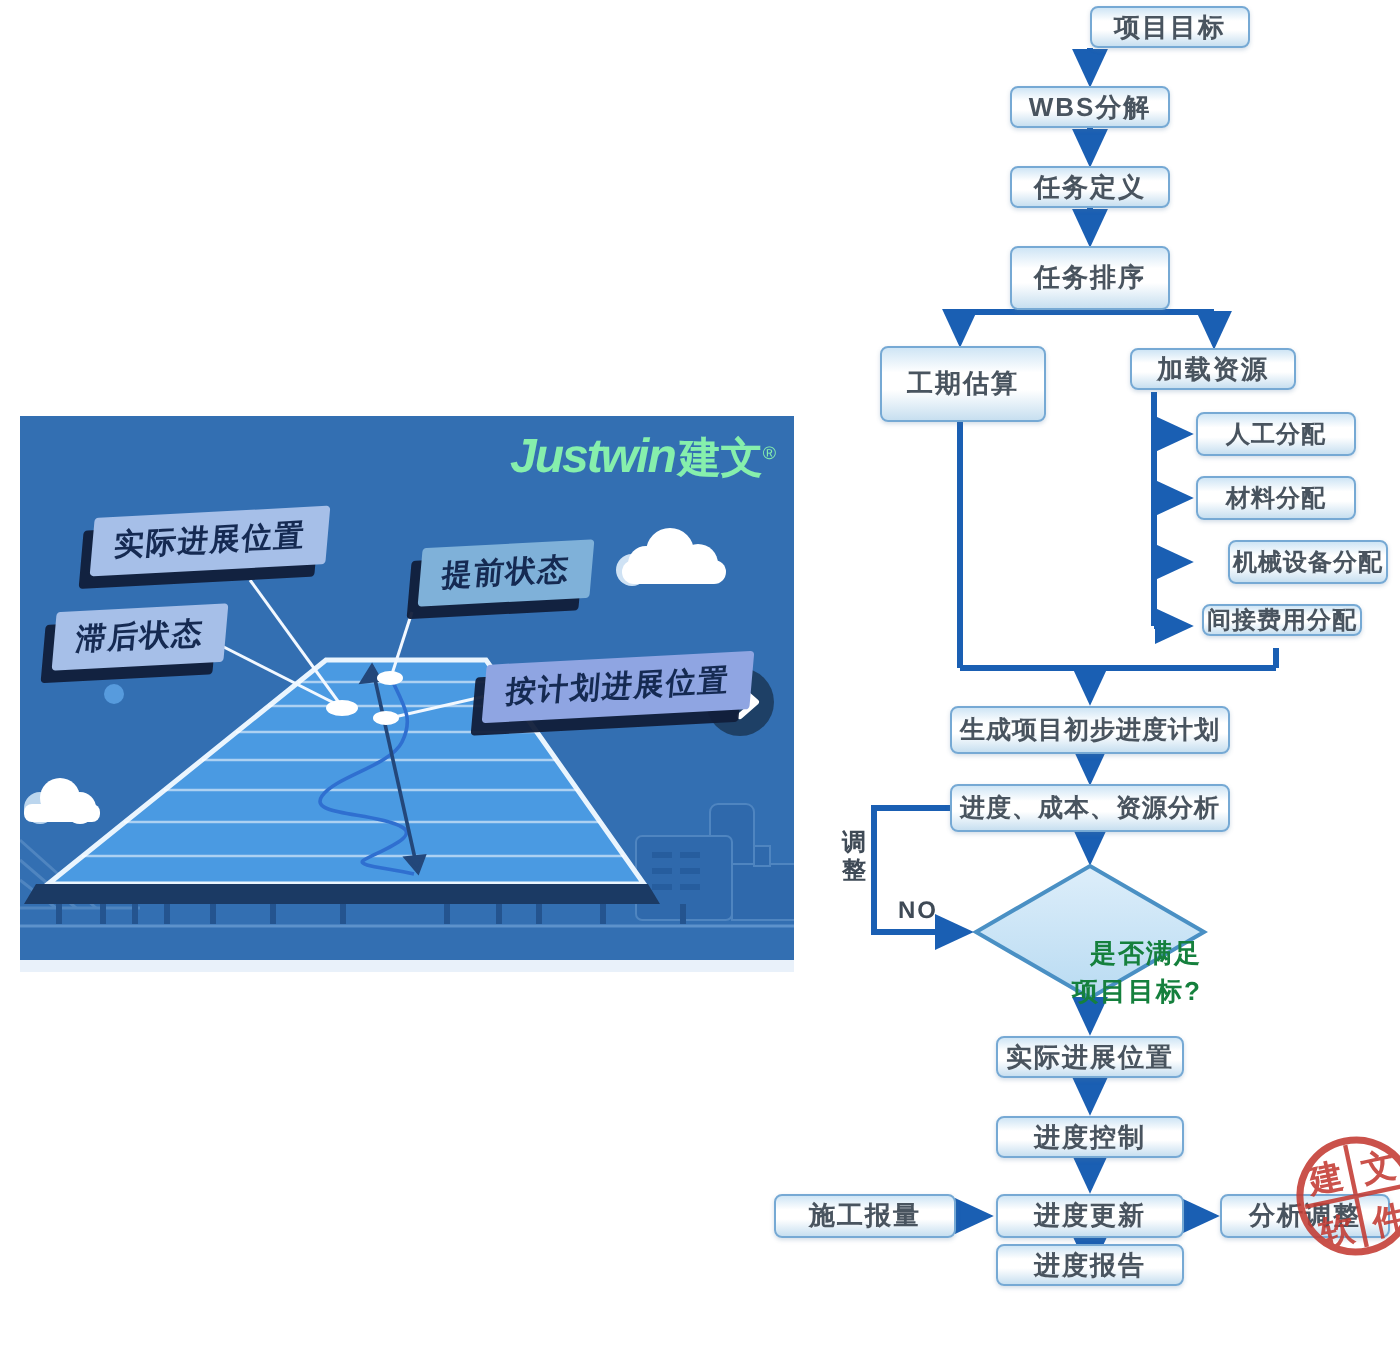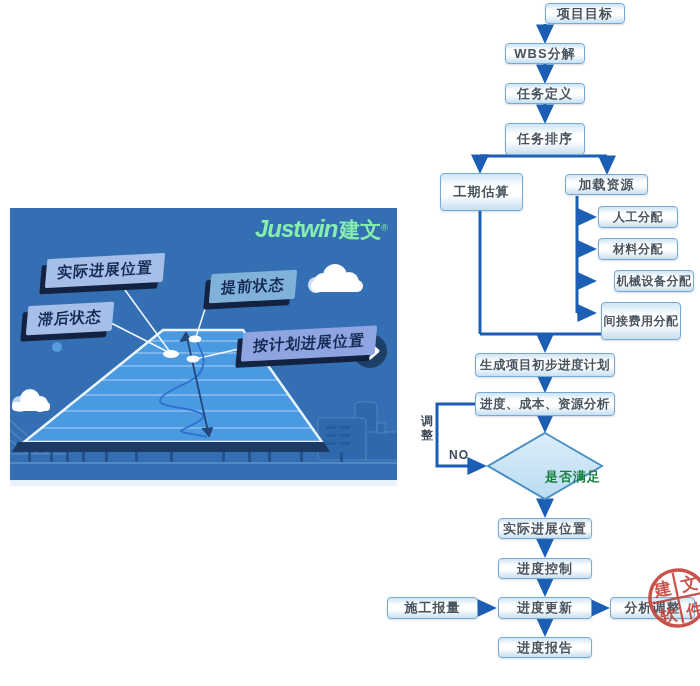--- a/index.html
+++ b/index.html
@@ -84,32 +84,33 @@
 
   <div class="fbox" style="left:505px;top:3px;width:80px;height:21px;margin-left:40px;">项目目标</div>
   <div class="fbox" style="left:505px;top:43px;width:80px;height:21px;">WBS分解</div>
   <div class="fbox" style="left:505px;top:83px;width:80px;height:21px;">任务定义</div>
   <div class="fbox" style="left:505px;top:123px;width:80px;height:32px;">任务排序</div>
   <div class="fbox" style="left:440px;top:173px;width:83px;height:38px;">工期估算</div>
   <div class="fbox" style="left:565px;top:174px;width:83px;height:21px;">加载资源</div>
   <div class="fbox sub" style="left:598px;top:206px;width:80px;height:22px;">人工分配</div>
   <div class="fbox sub" style="left:598px;top:238px;width:80px;height:22px;">材料分配</div>
   <div class="fbox sub" style="left:598px;top:270px;width:80px;height:22px;margin-left:16px;">机械设备分配</div>
-  <div class="fbox sub" style="left:601px;top:302px;width:80px;height:38px;">间接费用分配</div>
+  <div class="fbox sub" style="left:601px;top:302px;width:80px;height:16px;">间接费用分配</div>
   <div class="fbox wide" style="left:475px;top:353px;width:140px;height:24px;">生成项目初步进度计划</div>
   <div class="fbox wide" style="left:475px;top:392px;width:140px;height:24px;">进度、成本、资源分析</div>
   <div class="fbox" style="left:498px;top:518px;width:94px;height:21px;">实际进展位置</div>
   <div class="fbox" style="left:498px;top:558px;width:94px;height:21px;text-align:right;">进度控制</div>
   <div class="fbox" style="left:387px;top:597px;width:91px;height:22px;">施工报量</div>
   <div class="fbox" style="left:498px;top:597px;width:94px;height:22px;">进度更新</div>
   <div class="fbox" style="left:610px;top:597px;width:85px;height:22px;">分析调整</div>
-  <div class="fbox" style="left:498px;top:637px;width:94px;height:21px;">进度报告</div>
+  <div class="fbox" style="left:498px;top:622px;width:94px;height:21px;">进度报告</div>
 
   <div class="diamond-text">
     <div>是否满足</div>
+    <div>项目目标?</div>
   </div>
   <div class="edge-label-no">NO</div>
   <div class="edge-label-adjust">调整</div>
 
   <div class="promo">
     <svg class="scene" width="387" height="278">
 
       <rect x="0" y="0" width="387" height="278" fill="#336fb2"></rect>
 
       <circle cx="47" cy="139" r="5" fill="#579bdd"></circle>

